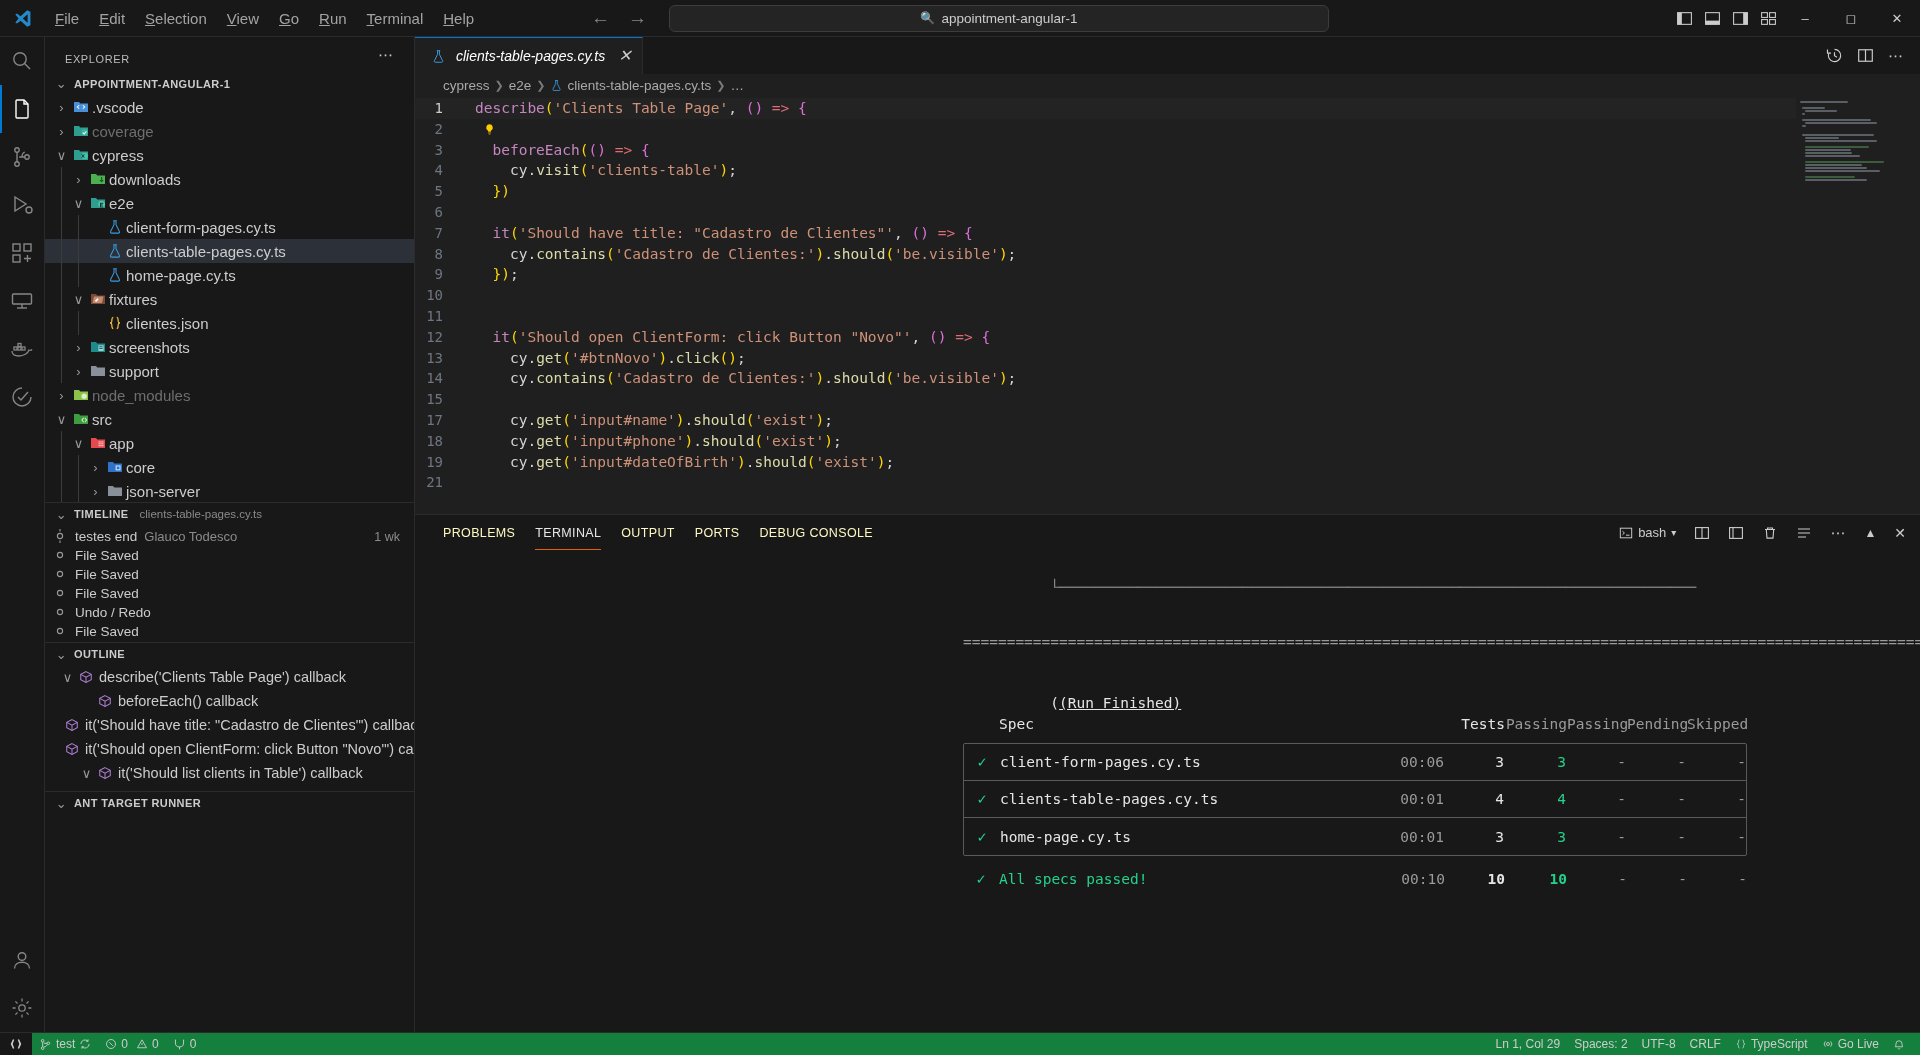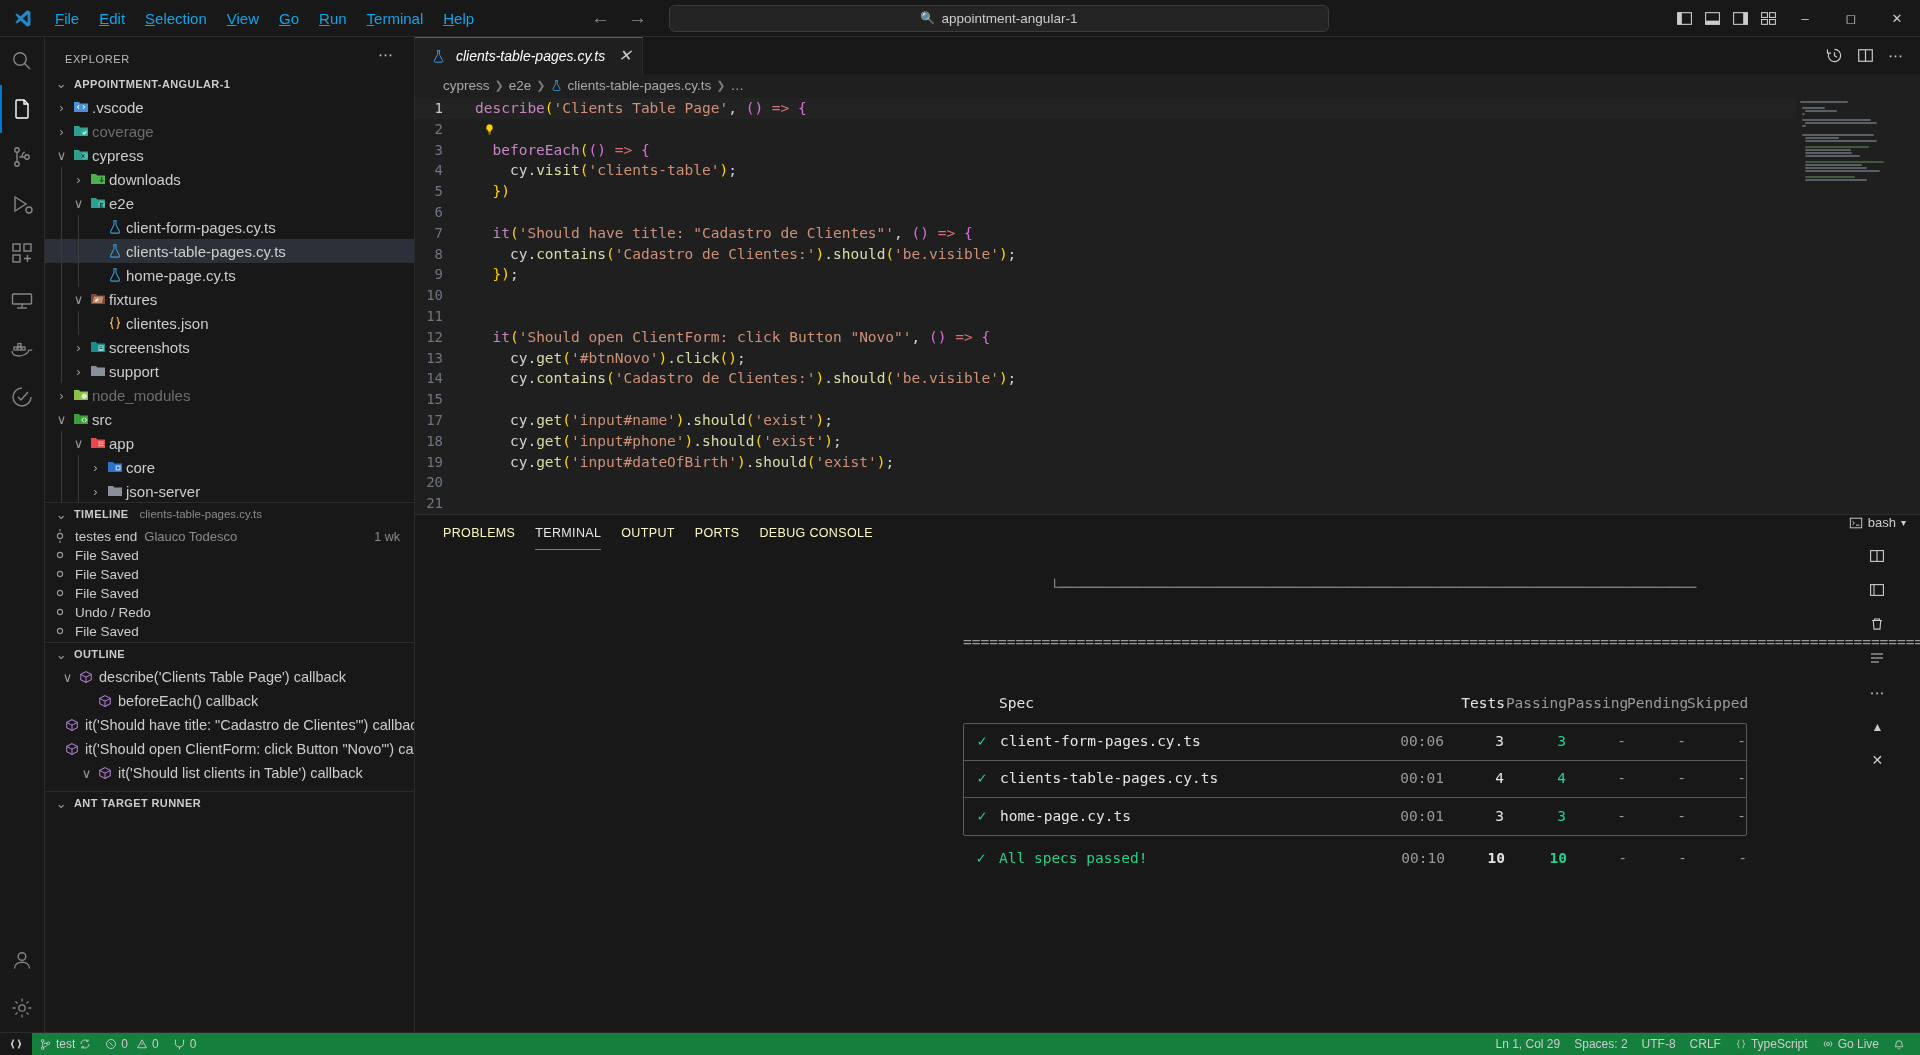--- a/index.html
+++ b/index.html
@@ -14,21 +14,21 @@
   
   .titlebar {
     height: 37px; background: #181818; flex: 0 0 37px;
     display: flex; align-items: center; position: relative;
     border-bottom: 1px solid #2b2b2b;
   }
   .vscode-logo { width: 45px; display: flex; align-items: center; justify-content: center; }
   .vscode-logo svg { width: 19px; height: 19px; }
   .menubar { display: flex; align-items: center; height: 100%; }
   .menu-item {
-    font-size: 15px; color: #0ea5e9; padding: 3px 10px;
+    font-size: 15px; color: #a3a3a3; padding: 3px 10px;
     border-radius: 4px; cursor: default;
   }
   .menu-item u { text-decoration: underline; }
   .title-center {
     position: absolute; left: 50%; transform: translateX(-50%);
     display: flex; align-items: center; gap: 0px;
   }
   .nav-arrows { display: flex; gap: 18px; margin-right: 22px; color: #8a8a8a; font-size: 19px; }
   .nav-arrows span { cursor: default; }
   .quickinput {
@@ -197,21 +197,21 @@
     display: flex; align-items: center; padding: 0 10px; font-size: 12.5px;
     color: #fef9c3; letter-spacing: .35px; position: relative;
   }
   .ptab.active { color: #e7e7e7; }
   .ptab.active::after {
     content: ''; position: absolute; left: 10px; right: 10px; bottom: 0;
     height: 1.5px; background: #e36209;
   }
   .panel-right {
     margin-left: auto; display: flex; align-items: center; gap: 18px;
-    padding-right: 14px; color: #cccccc; font-size: 13px; flex-direction: column;
+    padding-right: 14px; color: #cccccc; font-size: 13px;
   }
   .term-name { display: flex; align-items: center; gap: 5px; font-size: 13px; }
   .panel-body {
     flex: 1; overflow: hidden; padding: 6px 0 0 0; min-height: 0;
     font-family: "DejaVu Sans Mono", monospace; font-size: 14.5px;
     line-height: 20.7px; color: #cccccc;
   }
   .tline { white-space: pre; padding-left: 548px; height: 20.7px; }
   .term-gray  { color: #9a9a9a; }
   .term-white { color: #e5e5e5; }
@@ -829,21 +829,20 @@
           <div class="cline"><span class="ln">9</span><span class="ctext"><span class="t-def"> </span><span class="t-def"> </span><span class="t-pl">}</span><span class="t-pl">)</span><span class="t-def">;</span></span></div>
           <div class="cline"><span class="ln">10</span><span class="ctext"></span></div>
           <div class="cline"><span class="ln">11</span><span class="ctext"></span></div>
           <div class="cline"><span class="ln">12</span><span class="ctext"><span class="t-def"> </span><span class="t-def"> </span><span class="t-kw">it</span><span class="t-pl">(</span><span class="t-str">'Should open ClientForm: click Button "Novo"'</span><span class="t-def">,</span><span class="t-def"> </span><span class="t-p2">(</span><span class="t-p2">)</span><span class="t-def"> </span><span class="t-op" style="color:#e06c75">=&gt;</span><span class="t-def"> </span><span class="t-p2">{</span></span></div>
           <div class="cline"><span class="ln">13</span><span class="ctext"><span class="t-def"> </span><span class="t-def"> </span><span class="t-def"> </span><span class="t-def"> </span><span class="t-def">cy</span><span class="t-def">.</span><span class="t-meth">get</span><span class="t-pl">(</span><span class="t-str">'#btnNovo'</span><span class="t-pl">)</span><span class="t-def">.</span><span class="t-meth">click</span><span class="t-pl">(</span><span class="t-pl">)</span><span class="t-def">;</span></span></div>
           <div class="cline"><span class="ln">14</span><span class="ctext"><span class="t-def"> </span><span class="t-def"> </span><span class="t-def"> </span><span class="t-def"> </span><span class="t-def">cy</span><span class="t-def">.</span><span class="t-meth">contains</span><span class="t-pl">(</span><span class="t-str">'Cadastro de Clientes:'</span><span class="t-pl">)</span><span class="t-def">.</span><span class="t-meth">should</span><span class="t-pl">(</span><span class="t-str">'be.visible'</span><span class="t-pl">)</span><span class="t-def">;</span></span></div>
           <div class="cline"><span class="ln">15</span><span class="ctext"></span></div>
           <div class="cline"><span class="ln">17</span><span class="ctext"><span class="t-def"> </span><span class="t-def"> </span><span class="t-def"> </span><span class="t-def"> </span><span class="t-def">cy</span><span class="t-def">.</span><span class="t-meth">get</span><span class="t-pl">(</span><span class="t-str">'input#name'</span><span class="t-pl">)</span><span class="t-def">.</span><span class="t-meth">should</span><span class="t-pl">(</span><span class="t-str">'exist'</span><span class="t-pl">)</span><span class="t-def">;</span></span></div>
           <div class="cline"><span class="ln">18</span><span class="ctext"><span class="t-def"> </span><span class="t-def"> </span><span class="t-def"> </span><span class="t-def"> </span><span class="t-def">cy</span><span class="t-def">.</span><span class="t-meth">get</span><span class="t-pl">(</span><span class="t-str">'input#phone'</span><span class="t-pl">)</span><span class="t-def">.</span><span class="t-meth">should</span><span class="t-pl">(</span><span class="t-str">'exist'</span><span class="t-pl">)</span><span class="t-def">;</span></span></div>
           <div class="cline"><span class="ln">19</span><span class="ctext"><span class="t-def"> </span><span class="t-def"> </span><span class="t-def"> </span><span class="t-def"> </span><span class="t-def">cy</span><span class="t-def">.</span><span class="t-meth">get</span><span class="t-pl">(</span><span class="t-str">'input#dateOfBirth'</span><span class="t-pl">)</span><span class="t-def">.</span><span class="t-meth">should</span><span class="t-pl">(</span><span class="t-str">'exist'</span><span class="t-pl">)</span><span class="t-def">;</span></span></div>
-          <div class="cline"><span class="ln">20</span><span class="ctext"></span></div>
           <div class="cline"><span class="ln">21</span><span class="ctext"></span></div>
         </div>
       <div class="minimap" id="minimap">
           <div class="mm-line" style="margin-left: 4px; width: 47.5px; background: rgb(90, 95, 102);"></div>
           <div class="mm-line" style="margin-left: 4px; width: 0px; background: transparent;"></div>
           <div class="mm-line" style="margin-left: 6.4px; width: 22.5px; background: rgb(90, 95, 102);"></div>
           <div class="mm-line" style="margin-left: 8.8px; width: 32.5px; background: rgb(90, 95, 102);"></div>
           <div class="mm-line" style="margin-left: 6.4px; width: 2.5px; background: rgb(90, 95, 102);"></div>
           <div class="mm-line" style="margin-left: 4px; width: 0px; background: transparent;"></div>
           <div class="mm-line" style="margin-left: 6.4px; width: 68.75px; background: rgb(90, 95, 102);"></div>
@@ -914,20 +913,23 @@
           <span style="font-size:14px;">✕</span>
         </div>
       </div>
       <div class="panel-body">
         <div class="tline" style="height:28px;">
           <span class="box-line">└─────────────────────────────────────────────────────────────────────────</span>
         </div>
         <div class="tline" style="height:48px;"></div>
         <div class="tline term-gray">================================================================================================================</div>
         <div class="tline" style="height:20px;"></div>
+        <div class="tline">
+          <span class="term-white">(</span><span class="term-white term-ul">(Run Finished)</span>
+        </div>
         <div class="tline" style="height:18px;"></div>
         <div class="hdrrow">
           <div class="rc-check"></div>
           <div class="rc-spec">Spec</div>
           <div class="rc-time"></div>
           <div class="rc-n">Tests</div>
           <div class="rc-pass" style="color:#9a9a9a">Passing</div>
           <div class="rc-dash">Passing</div>
           <div class="rc-dash">Pending</div>
           <div class="rc-dash">Skipped</div>

